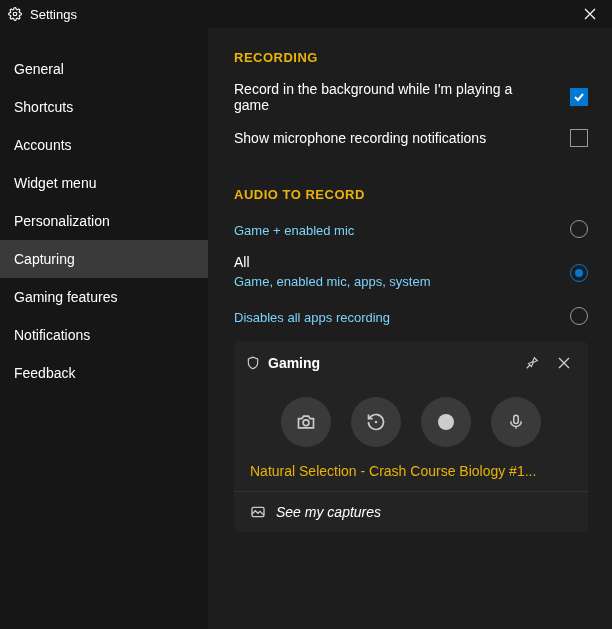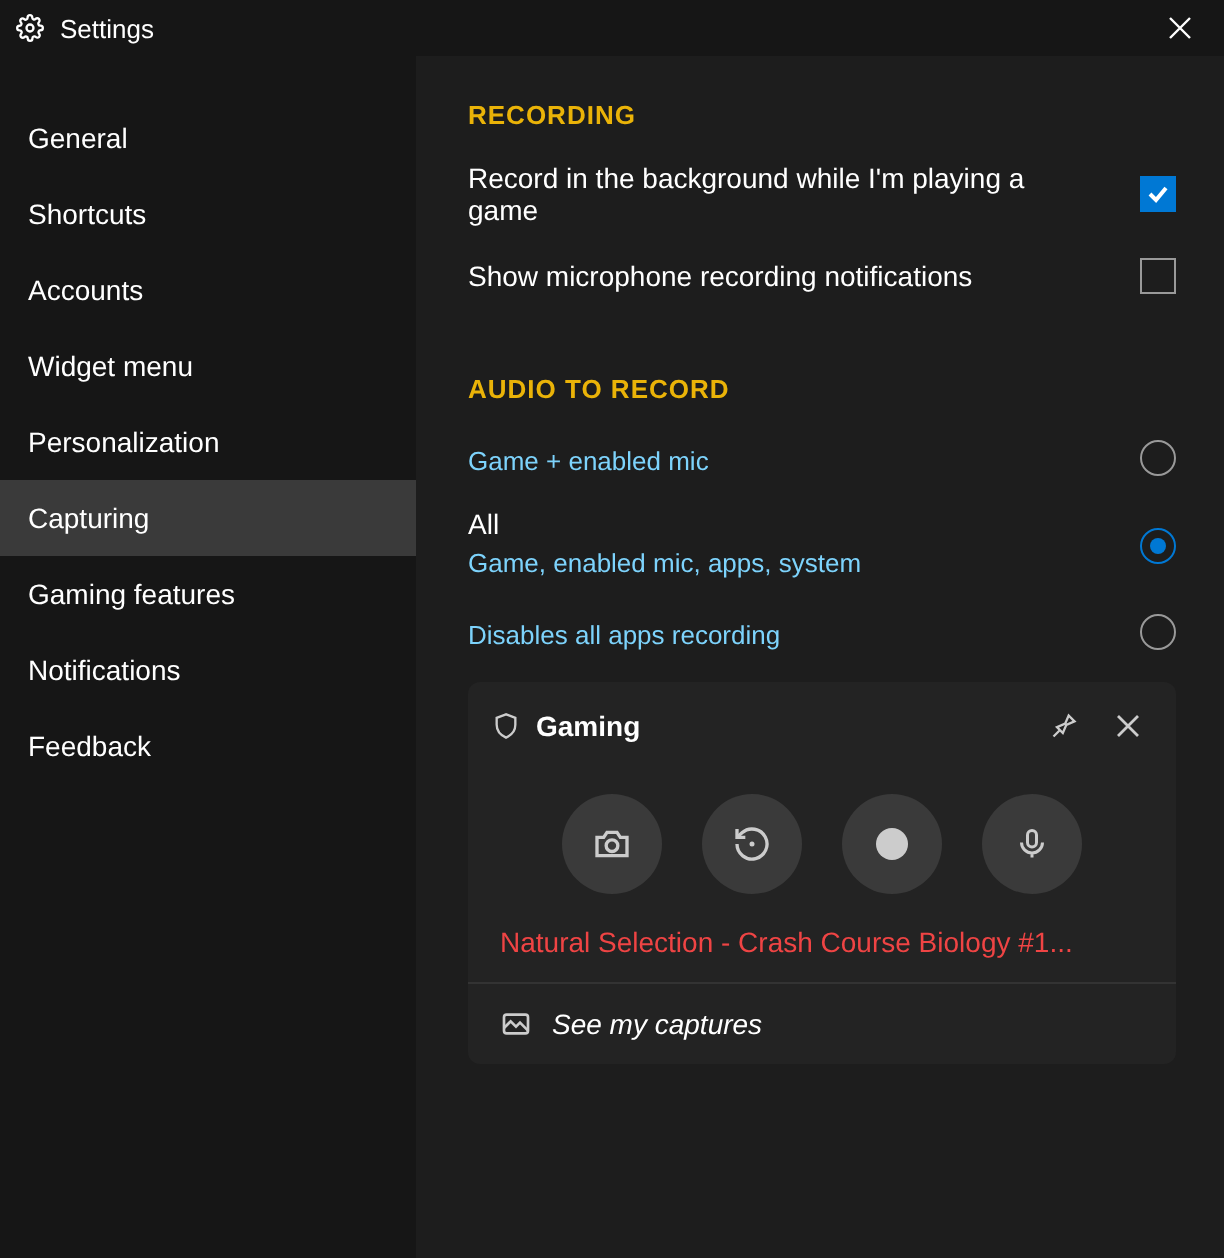--- a/index.html
+++ b/index.html
@@ -28,21 +28,21 @@
     .spacer-gap { height: 24px; }
 
     .capture-widget { background: #232323; border-radius: 6px; margin-top: 8px; overflow: hidden; }
     .capture-header { display: flex; align-items: center; padding: 10px 12px; gap: 8px; }
     .capture-header .ctitle { font-size: 14px; font-weight: 600; }
     .capture-header .sp { flex: 1; }
     .capture-header .ico-btn { width: 24px; height: 24px; display: flex; align-items: center; justify-content: center; cursor: pointer; }
     .capture-btns { display: flex; justify-content: center; gap: 20px; padding: 12px 16px 10px 16px; }
     .circle-btn { width: 50px; height: 50px; border-radius: 50%; background: #3a3a3a; display: flex; align-items: center; justify-content: center; cursor: pointer; }
     .circle-btn .red-dot { width: 16px; height: 16px; border-radius: 50%; background: #ccc; }
-    .capture-footer { padding: 6px 16px 12px 16px; color: #ef4444; font-size: 14px; white-space: nowrap; overflow: hidden; text-overflow: ellipsis; }
+    .capture-footer { padding: 6px 16px 12px 16px; color: #eab308; font-size: 14px; white-space: nowrap; overflow: hidden; text-overflow: ellipsis; }
     .see-all { border-top: 1px solid #333; padding: 12px 16px; display: flex; align-items: center; gap: 10px; font-size: 14px; cursor: pointer; font-style: italic; }
 
     svg { display: block; }
   </style>
 </head>
 <body>
 
 <div class="window">
   <div class="titlebar">
     <div class="title">

